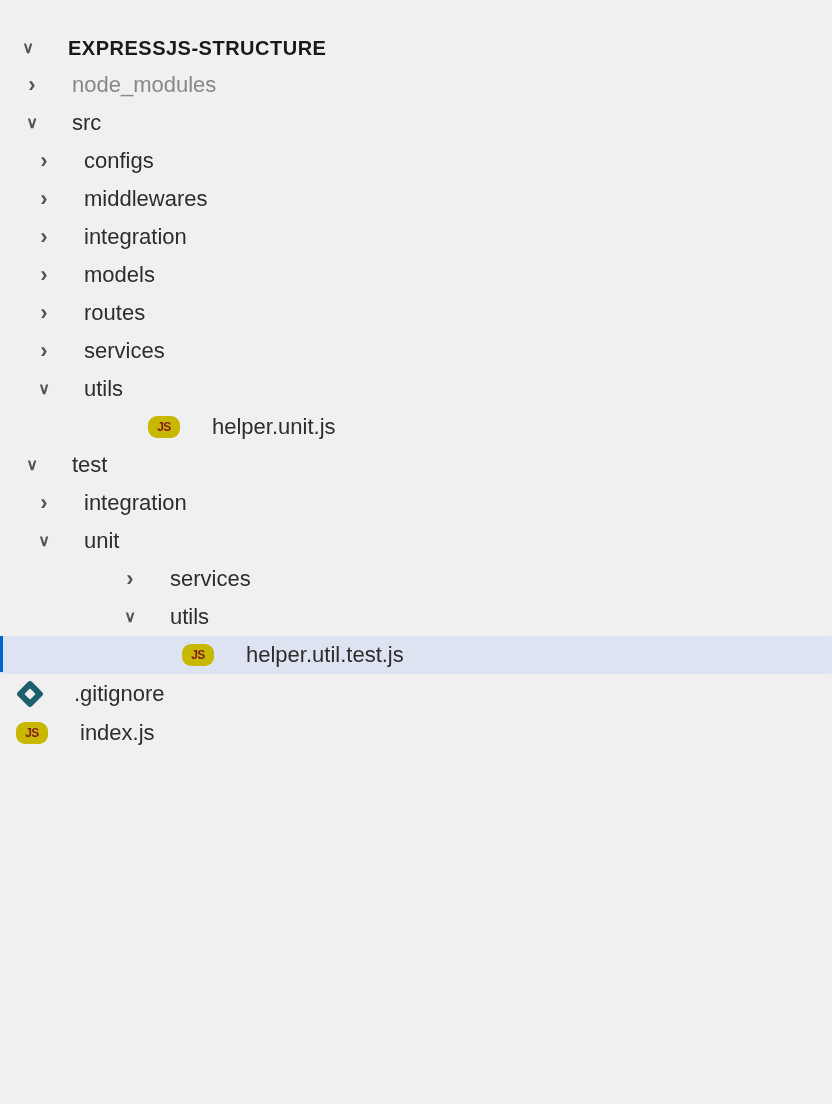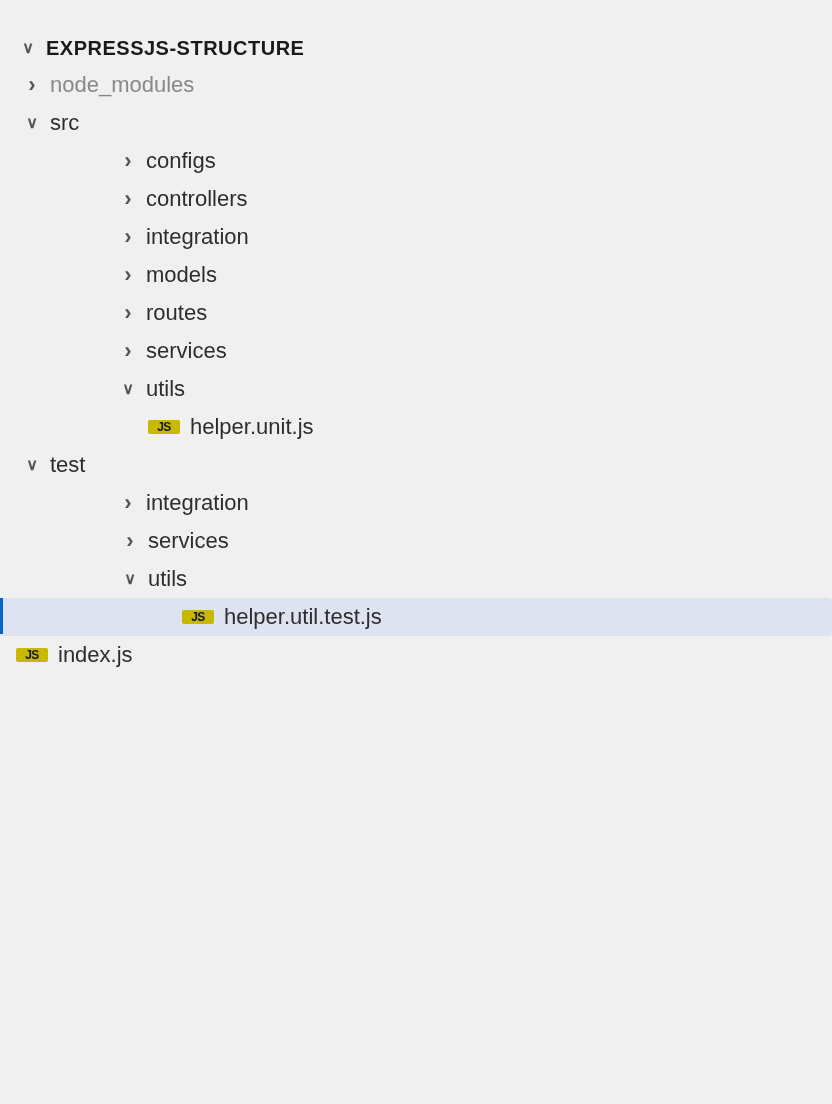--- a/index.html
+++ b/index.html
@@ -39,21 +39,21 @@
       content: '';
       position: absolute;
       left: 0;
       width: 3px;
       height: 36px;
       background-color: #0066cc;
     }
 
     .indent-0 { padding-left: 16px; }
     .indent-1 { padding-left: 20px; }
-    .indent-2 { padding-left: 116px; }
+    .indent-2 { padding-left: 32px; }
     .indent-3 { padding-left: 118px; }
     .indent-4 { padding-left: 152px; }
 
     .chevron {
       display: inline-block;
       width: 24px;
       height: 24px;
       margin-right: 6px;
       flex-shrink: 0;
     }
@@ -74,45 +74,46 @@
       color: #555;
       font-weight: bold;
       display: block;
       text-align: center;
       line-height: 24px;
     }
 
     .item-label {
       font-size: 22px;
       color: #2d2d2d;
+      margin-left: 22px;
     }
 
     .item-label.folder-root {
       font-weight: 700;
       font-size: 20px;
       text-transform: uppercase;
       letter-spacing: 0.5px;
       color: #1a1a1a;
     }
 
     .item-label.muted {
       color: #888;
     }
 
     .js-badge {
       display: inline-flex;
       align-items: center;
       justify-content: center;
       width: 32px;
-      height: 14px;
+      height: 22px;
       background-color: #c8b900;
-      color: #0f172a;
+      color: #7f1d1d;
       font-size: 12px;
       font-weight: 700;
-      border-radius: 2px;
+      border-radius: 9px;
       margin-right: 10px;
       flex-shrink: 0;
       letter-spacing: -0.5px;
     }
 
     .git-icon {
       display: inline-flex;
       align-items: center;
       justify-content: center;
       width: 28px;
@@ -180,21 +181,21 @@
     <span class="item-label">src</span>
   </div>
 
   <div class="tree-item indent-2">
     <span class="chevron chevron-right"></span>
     <span class="item-label">configs</span>
   </div>
 
   <div class="tree-item indent-2">
     <span class="chevron chevron-right"></span>
-    <span class="item-label">controllers</span>
+    <span class="item-label">middlewares</span>
   </div>
 
   <div class="tree-item indent-2">
     <span class="chevron chevron-right"></span>
     <span class="item-label">integration</span>
   </div>
 
   <div class="tree-item indent-2">
     <span class="chevron chevron-right"></span>
     <span class="item-label">models</span>
@@ -224,36 +225,48 @@
   <div class="tree-item indent-1">
     <span class="chevron chevron-down"></span>
     <span class="item-label">test</span>
   </div>
 
   <div class="tree-item indent-2">
     <span class="chevron chevron-right"></span>
     <span class="item-label">integration</span>
   </div>
 
+  <div class="tree-item indent-2">
+    <span class="chevron chevron-down"></span>
+    <span class="item-label">unit</span>
+  </div>
 
   <div class="tree-item indent-3">
     <span class="chevron chevron-right"></span>
     <span class="item-label">services</span>
   </div>
 
   <div class="tree-item indent-3">
     <span class="chevron chevron-down"></span>
     <span class="item-label">utils</span>
   </div>
 
   <div class="tree-item indent-4 selected selected-bar" style="position:relative;">
     <span class="spacer"></span>
     <span class="js-badge" style="background-color:#c8b900;">JS</span>
     <span class="item-label">helper.util.test.js</span>
   </div>
 
+  <div class="tree-item indent-0">
+    <span class="git-icon">
+      <div class="git-diamond">
+        <div class="git-diamond-inner"></div>
+      </div>
+    </span>
+    <span class="item-label">.gitignore</span>
+  </div>
 
   <div class="tree-item indent-0">
     <span class="js-badge">JS</span>
     <span class="item-label">index.js</span>
   </div>
 
 </div>
 
 </body></html>

